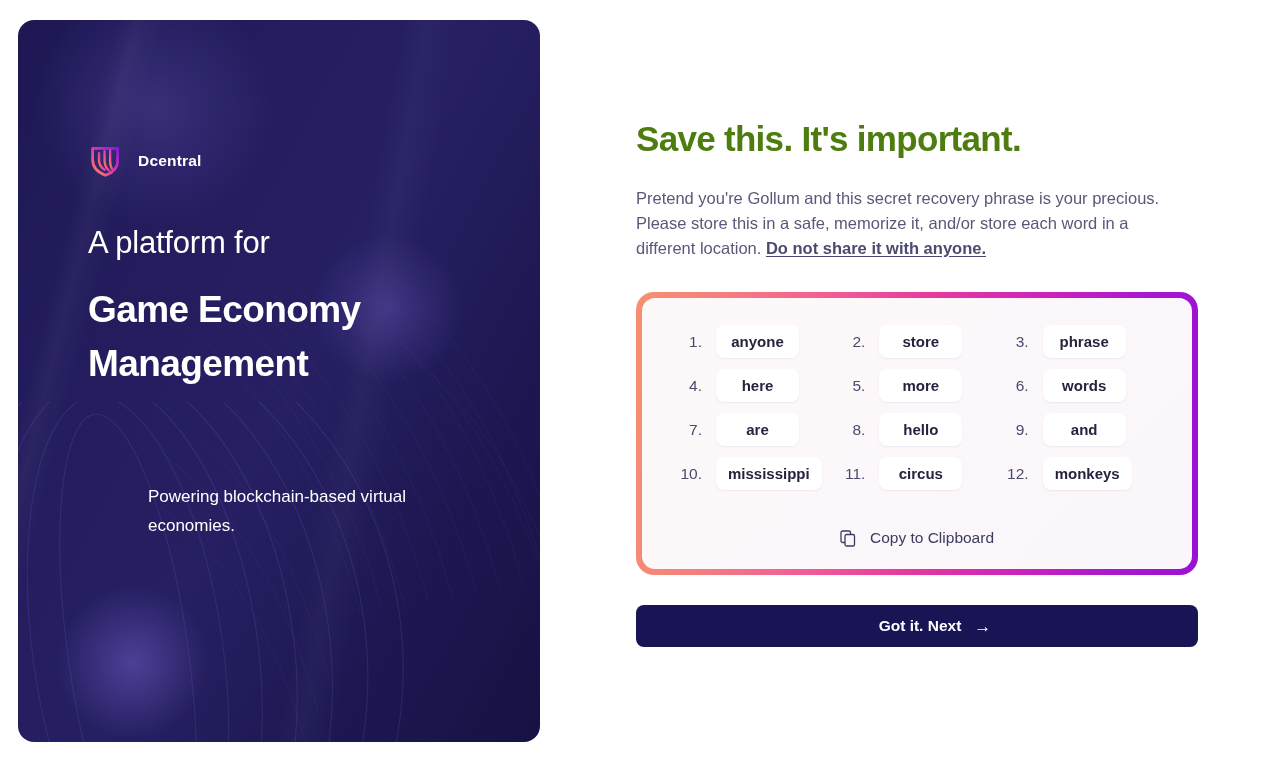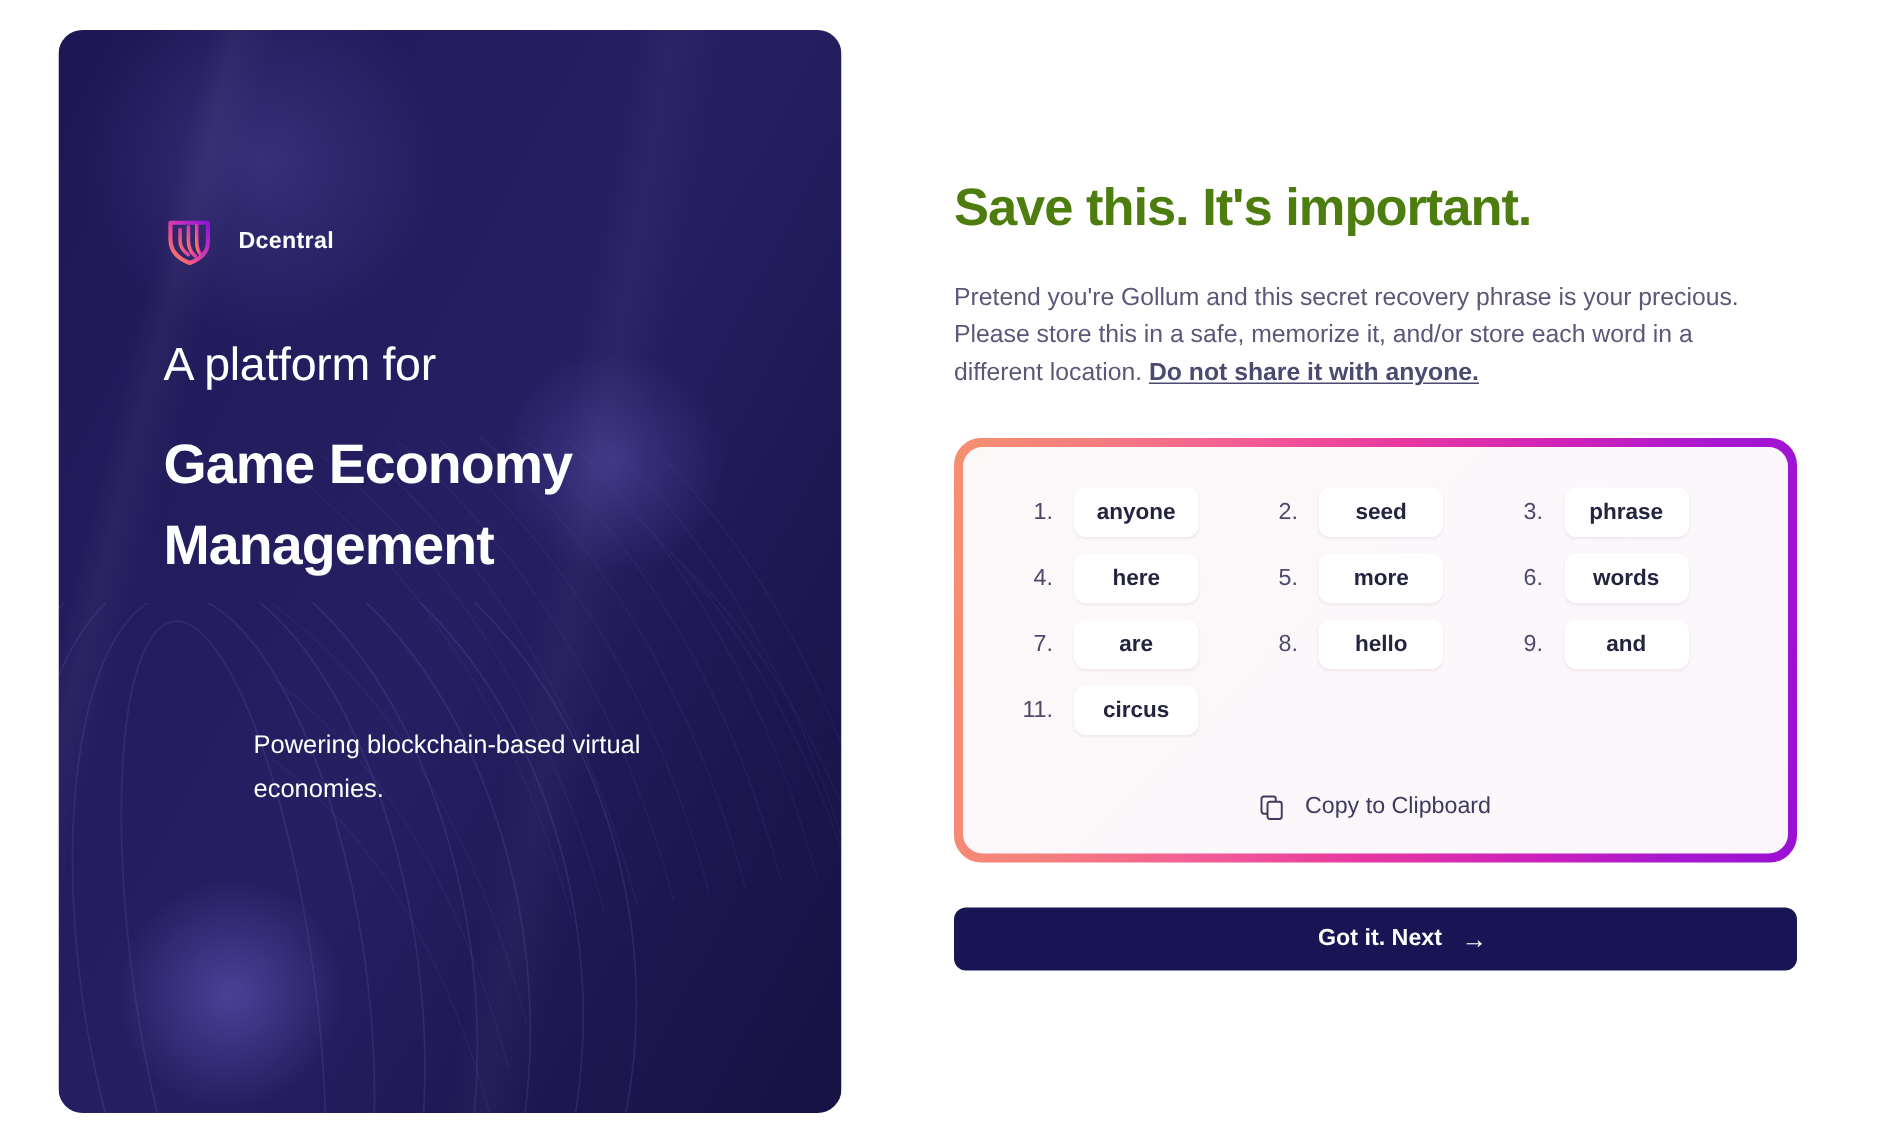--- a/index.html
+++ b/index.html
@@ -26,21 +26,20 @@
     top: 20px;
     width: 522px;
     height: 722px;
     border-radius: 16px;
     overflow: hidden;
     background:
       radial-gradient(circle at 26% 12%, rgba(108,92,190,0.30) 0%, rgba(108,92,190,0.0) 16%),
       radial-gradient(circle at 71% 40%, rgba(120,100,210,0.32) 0%, rgba(120,100,210,0.0) 13%),
       radial-gradient(circle at 22% 89%, rgba(128,108,220,0.42) 0%, rgba(128,108,220,0.0) 10%),
       linear-gradient(118deg, #1d1854 0%, #231d5e 28%, #262063 52%, #1c1750 78%, #171243 100%);
-    margin-left: 21px;
   }
 
   
   .hero-streak {
     position: absolute;
     left: 0; top: -10%;
     width: 130%; height: 130%;
     background:
       linear-gradient(104deg, rgba(255,255,255,0.0) 13%, rgba(255,255,255,0.035) 15%, rgba(255,255,255,0.0) 18%),
       linear-gradient(100deg, rgba(255,255,255,0.0) 47%, rgba(255,255,255,0.028) 50%, rgba(255,255,255,0.0) 54%);
@@ -321,21 +320,21 @@
     <div class="seed-card">
       <div class="seed-inner">
 
         <div class="seed-grid">
           <div class="seed-cell">
             <span class="seed-num">1.</span>
             <span class="seed-word">anyone</span>
           </div>
           <div class="seed-cell">
             <span class="seed-num">2.</span>
-            <span class="seed-word">seed</span>
+            <span class="seed-word">store</span>
           </div>
           <div class="seed-cell">
             <span class="seed-num">3.</span>
             <span class="seed-word">phrase</span>
           </div>
 
           <div class="seed-cell">
             <span class="seed-num">4.</span>
             <span class="seed-word">here</span>
           </div>
@@ -355,22 +354,30 @@
           <div class="seed-cell">
             <span class="seed-num">8.</span>
             <span class="seed-word">hello</span>
           </div>
           <div class="seed-cell">
             <span class="seed-num">9.</span>
             <span class="seed-word">and</span>
           </div>
 
           <div class="seed-cell">
+            <span class="seed-num">10.</span>
+            <span class="seed-word">mississippi</span>
+          </div>
+          <div class="seed-cell">
             <span class="seed-num">11.</span>
             <span class="seed-word">circus</span>
+          </div>
+          <div class="seed-cell">
+            <span class="seed-num">12.</span>
+            <span class="seed-word">monkeys</span>
           </div>
         </div>
 
         <div class="copy-row">
           <span>
             <svg class="copy-icon" viewBox="0 0 16 17" xmlns="http://www.w3.org/2000/svg">
               <rect x="1" y="1" width="9.5" height="11.5" rx="1.6" fill="none" stroke="#3c3b5e" stroke-width="1.3"></rect>
               <rect x="5" y="4.5" width="9.5" height="11.5" rx="1.6" fill="#fbf6fb" stroke="#3c3b5e" stroke-width="1.3"></rect>
             </svg>
           </span>

